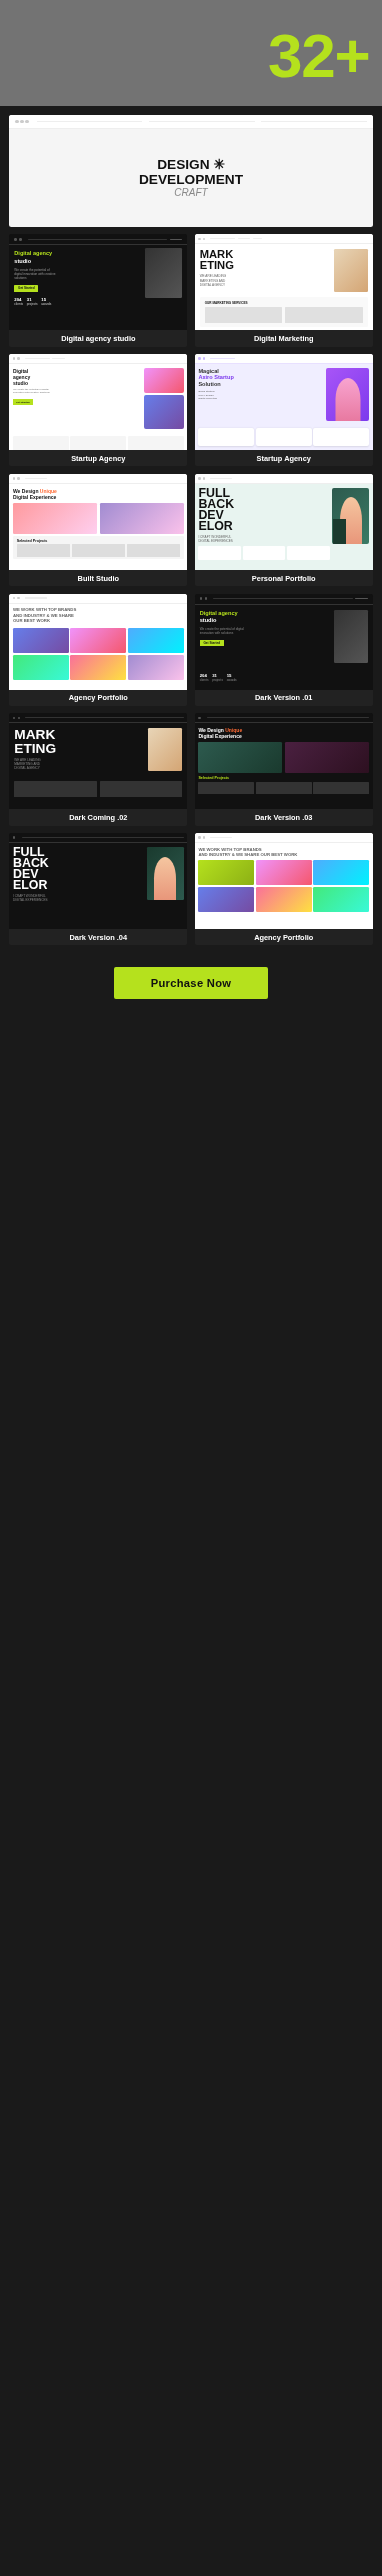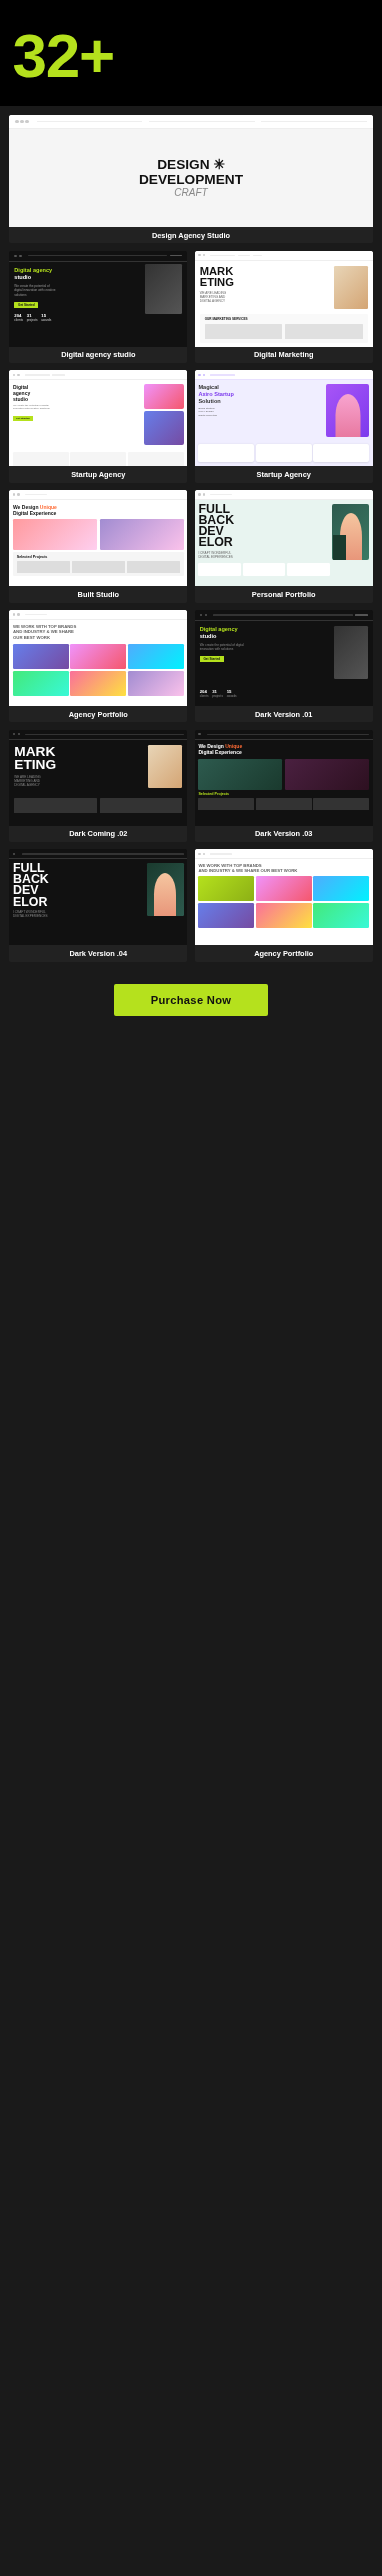--- a/index.html
+++ b/index.html
@@ -4,22 +4,22 @@
   <style>
     * { margin: 0; padding: 0; box-sizing: border-box; }
     body {
       background: #1a1a1a;
       font-family: Arial, sans-serif;
       width: 382px;
       min-height: 2576px;
     }
 
     .hero-section {
-      background: #000000;
-      text-align: left;
+      background: #737373;
+      text-align: right;
       padding: 25px 12.4px 18.6px;
     }
     .hero-number {
       font-size: 62px;
       font-weight: 900;
       color: #b5e11d;
       line-height: 1;
       letter-spacing: -1.2px;
     }
     .hero-subtitle {
@@ -887,21 +887,20 @@
         </div>
         <div class="das-body">
           <div class="das-title">
             <span>DESIGN ✳</span>
             <span>DEVELOPMENT</span>
             <span style="font-style:italic;font-weight:400;font-size:10px;color:#888">CRAFT</span>
           </div>
         </div>
       </div>
     </div>
-    <div class="demo-label">Design Agency Studio</div>
   </div>
 
   <div class="demo-item">
     <div class="demo-thumb">
       <div class="digital-mock">
         <div class="digital-nav">
           <div class="dark-nav-dot-row">
             <div class="digital-nav-dot"></div>
             <div class="digital-nav-dot"></div>
           </div>

